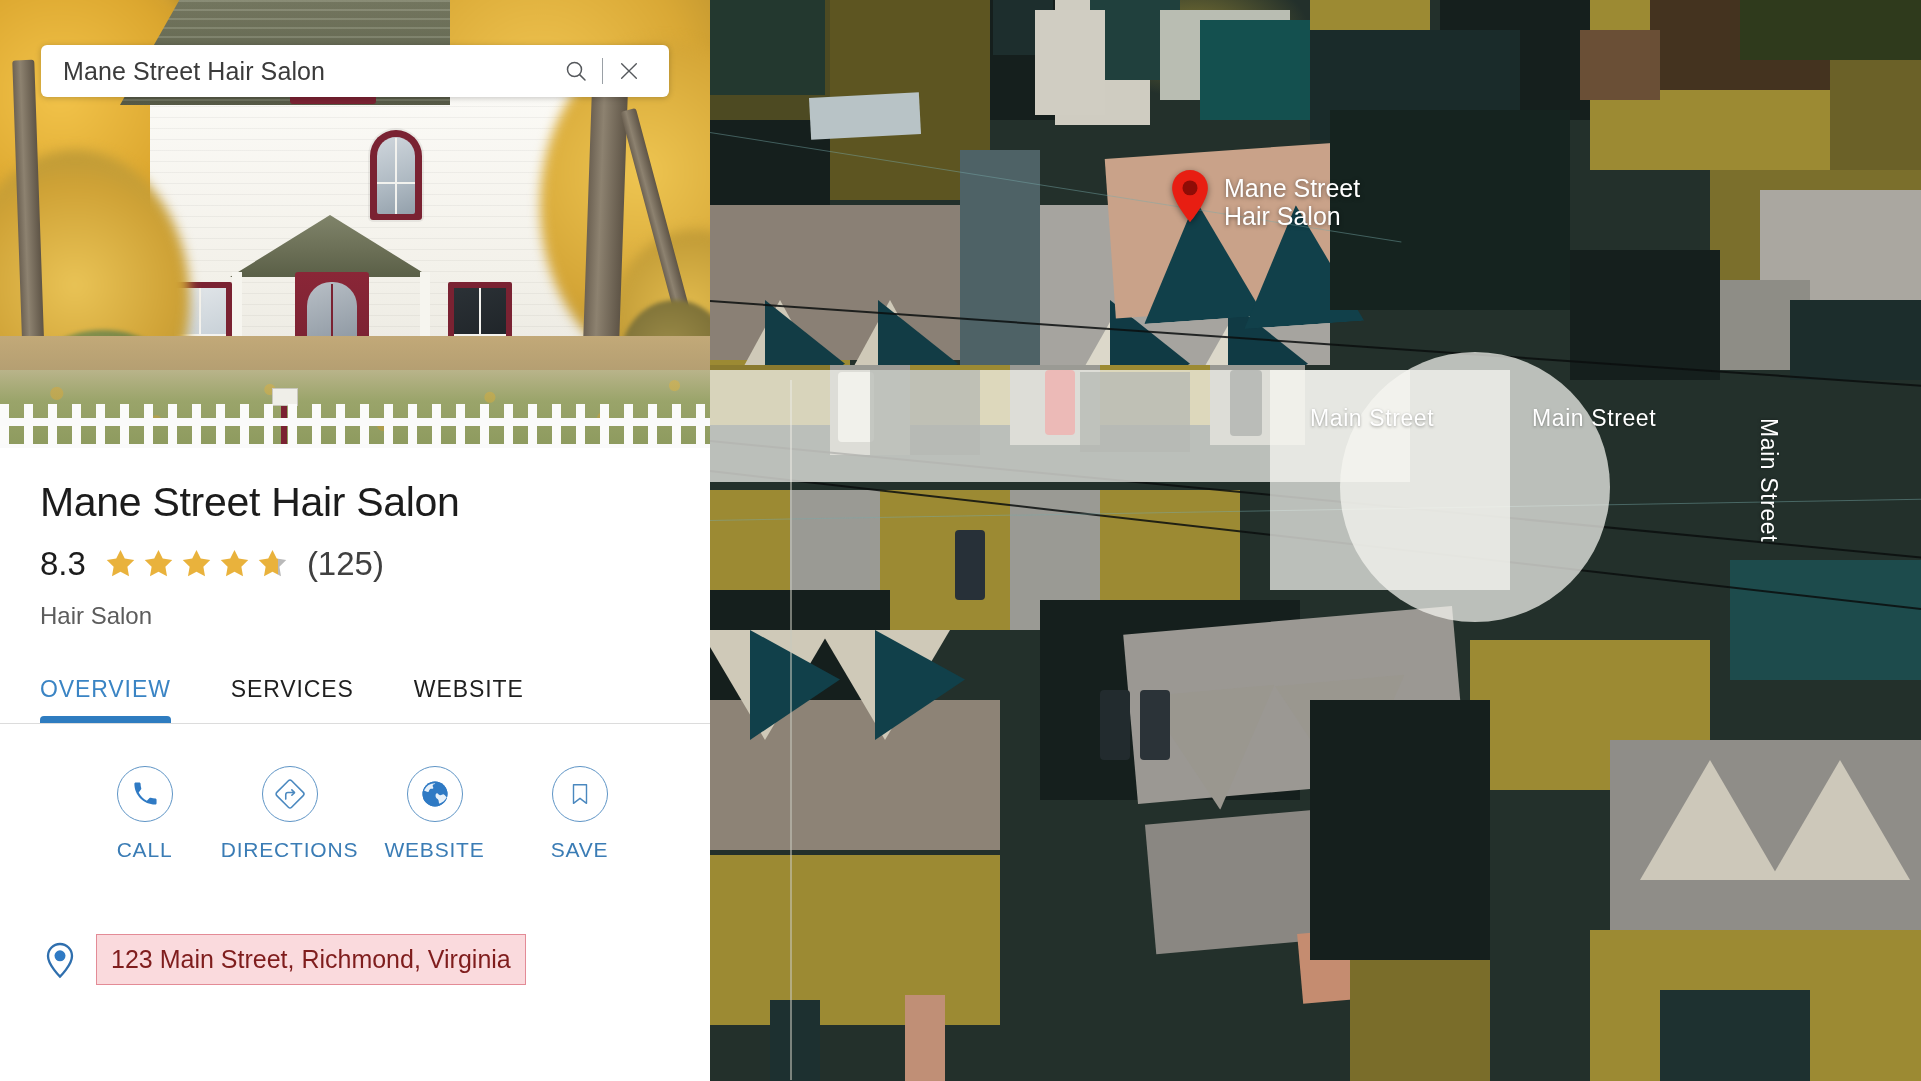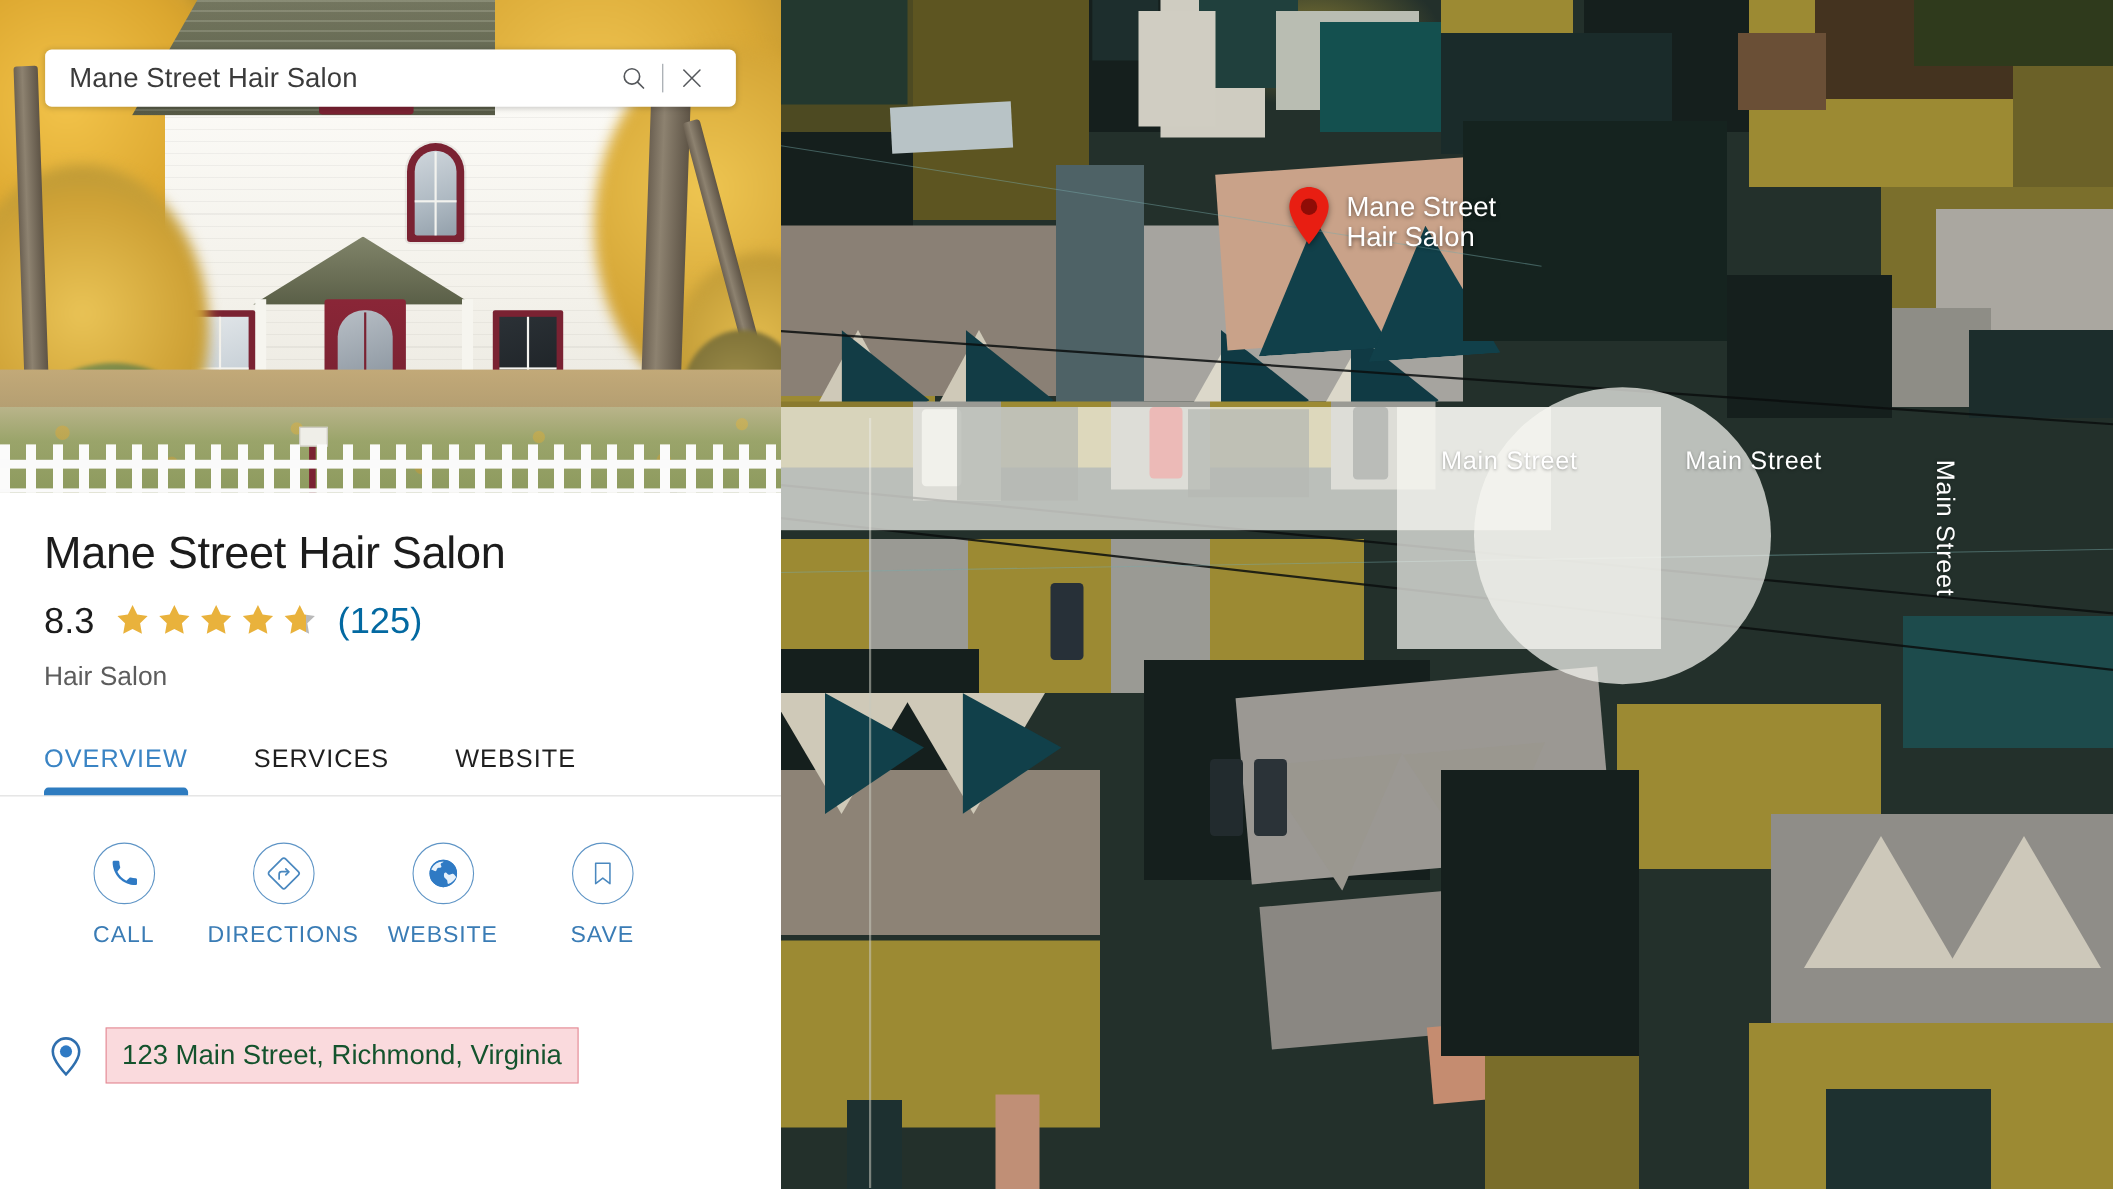--- a/index.html
+++ b/index.html
@@ -200,21 +200,21 @@
     font-weight:400;
     letter-spacing:-0.3px;
     line-height:1.1;
     margin:0 0 22px 0;
   }
   .rating-row { display:flex; align-items:center; gap:18px; margin-bottom:22px; }
   .rating-num { font-size:33px; color:#1c1c1c; line-height:1; }
   .stars { display:flex; gap:5px; }
   .star { position:relative; width:33px; height:33px; display:inline-block; }
   .star svg { position:absolute; left:0; top:0; width:33px; height:33px; }
-  .rating-count { font-size:33px; color:#0369a1; line-height:1; }
+  .rating-count { font-size:33px; color:#404040; line-height:1; }
   .biz-cat { font-size:24px; color:#5c5c5c; margin:0 0 40px 0; }
 
   
   .tabs {
     display:flex;
     align-items:flex-end;
     gap:16px;
     border-bottom:1px solid #dcdcdc;
     margin: 0 0 0 0;
     padding: 0 40px;
@@ -237,20 +237,21 @@
     height:7px;
     background:#2e7cc0;
     border-radius:4px 4px 0 0;
   }
 
   
   .actions {
     display:flex;
     padding: 42px 40px 0 40px;
     gap: 0;
+    margin-left: 32px;
   }
   .action {
     width: 145px;
     display:flex;
     flex-direction:column;
     align-items:center;
     cursor:pointer;
   }
   .action .circle {
     width:54px; height:54px;
@@ -271,21 +272,21 @@
     align-items:center;
     padding: 72px 40px 0 40px;
     gap: 16px;
   }
   .addr-pin { width:40px; height:40px; flex:0 0 auto; }
   .addr-hl {
     background:#fadadd;
     border:1px solid #e38b96;
     padding: 10px 14px;
     font-size:25px;
-    color:#14532d;
+    color:#7f1d1d;
     white-space:nowrap;
   }
 
   
   .map {
     position:absolute;
     left:710px; top:0;
     width:1211px; height:1081px;
     overflow:hidden;
     background:#2d3a36;

